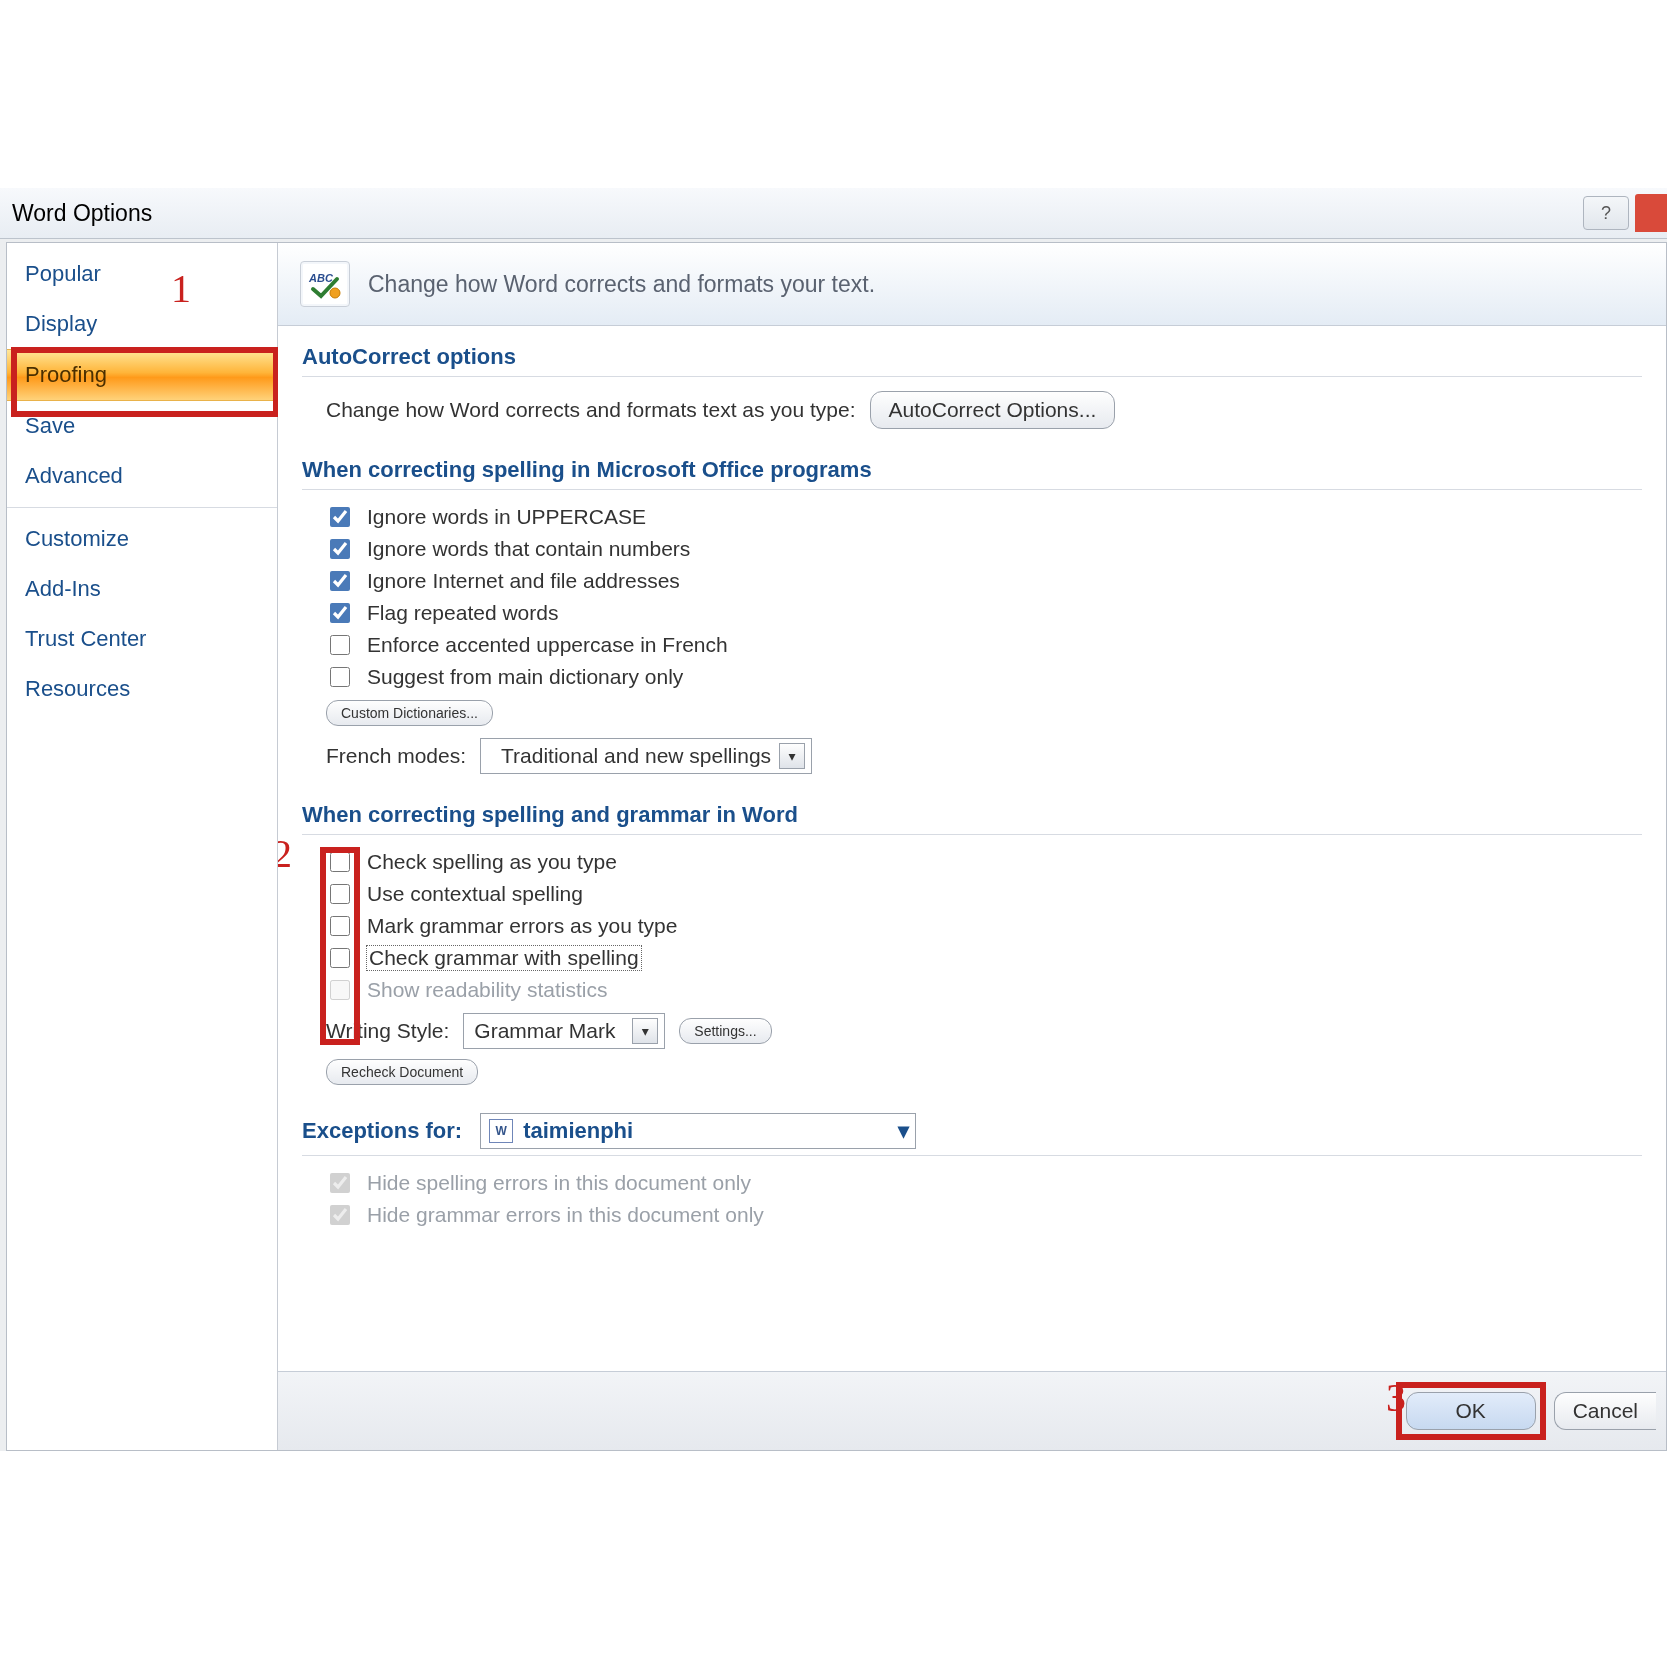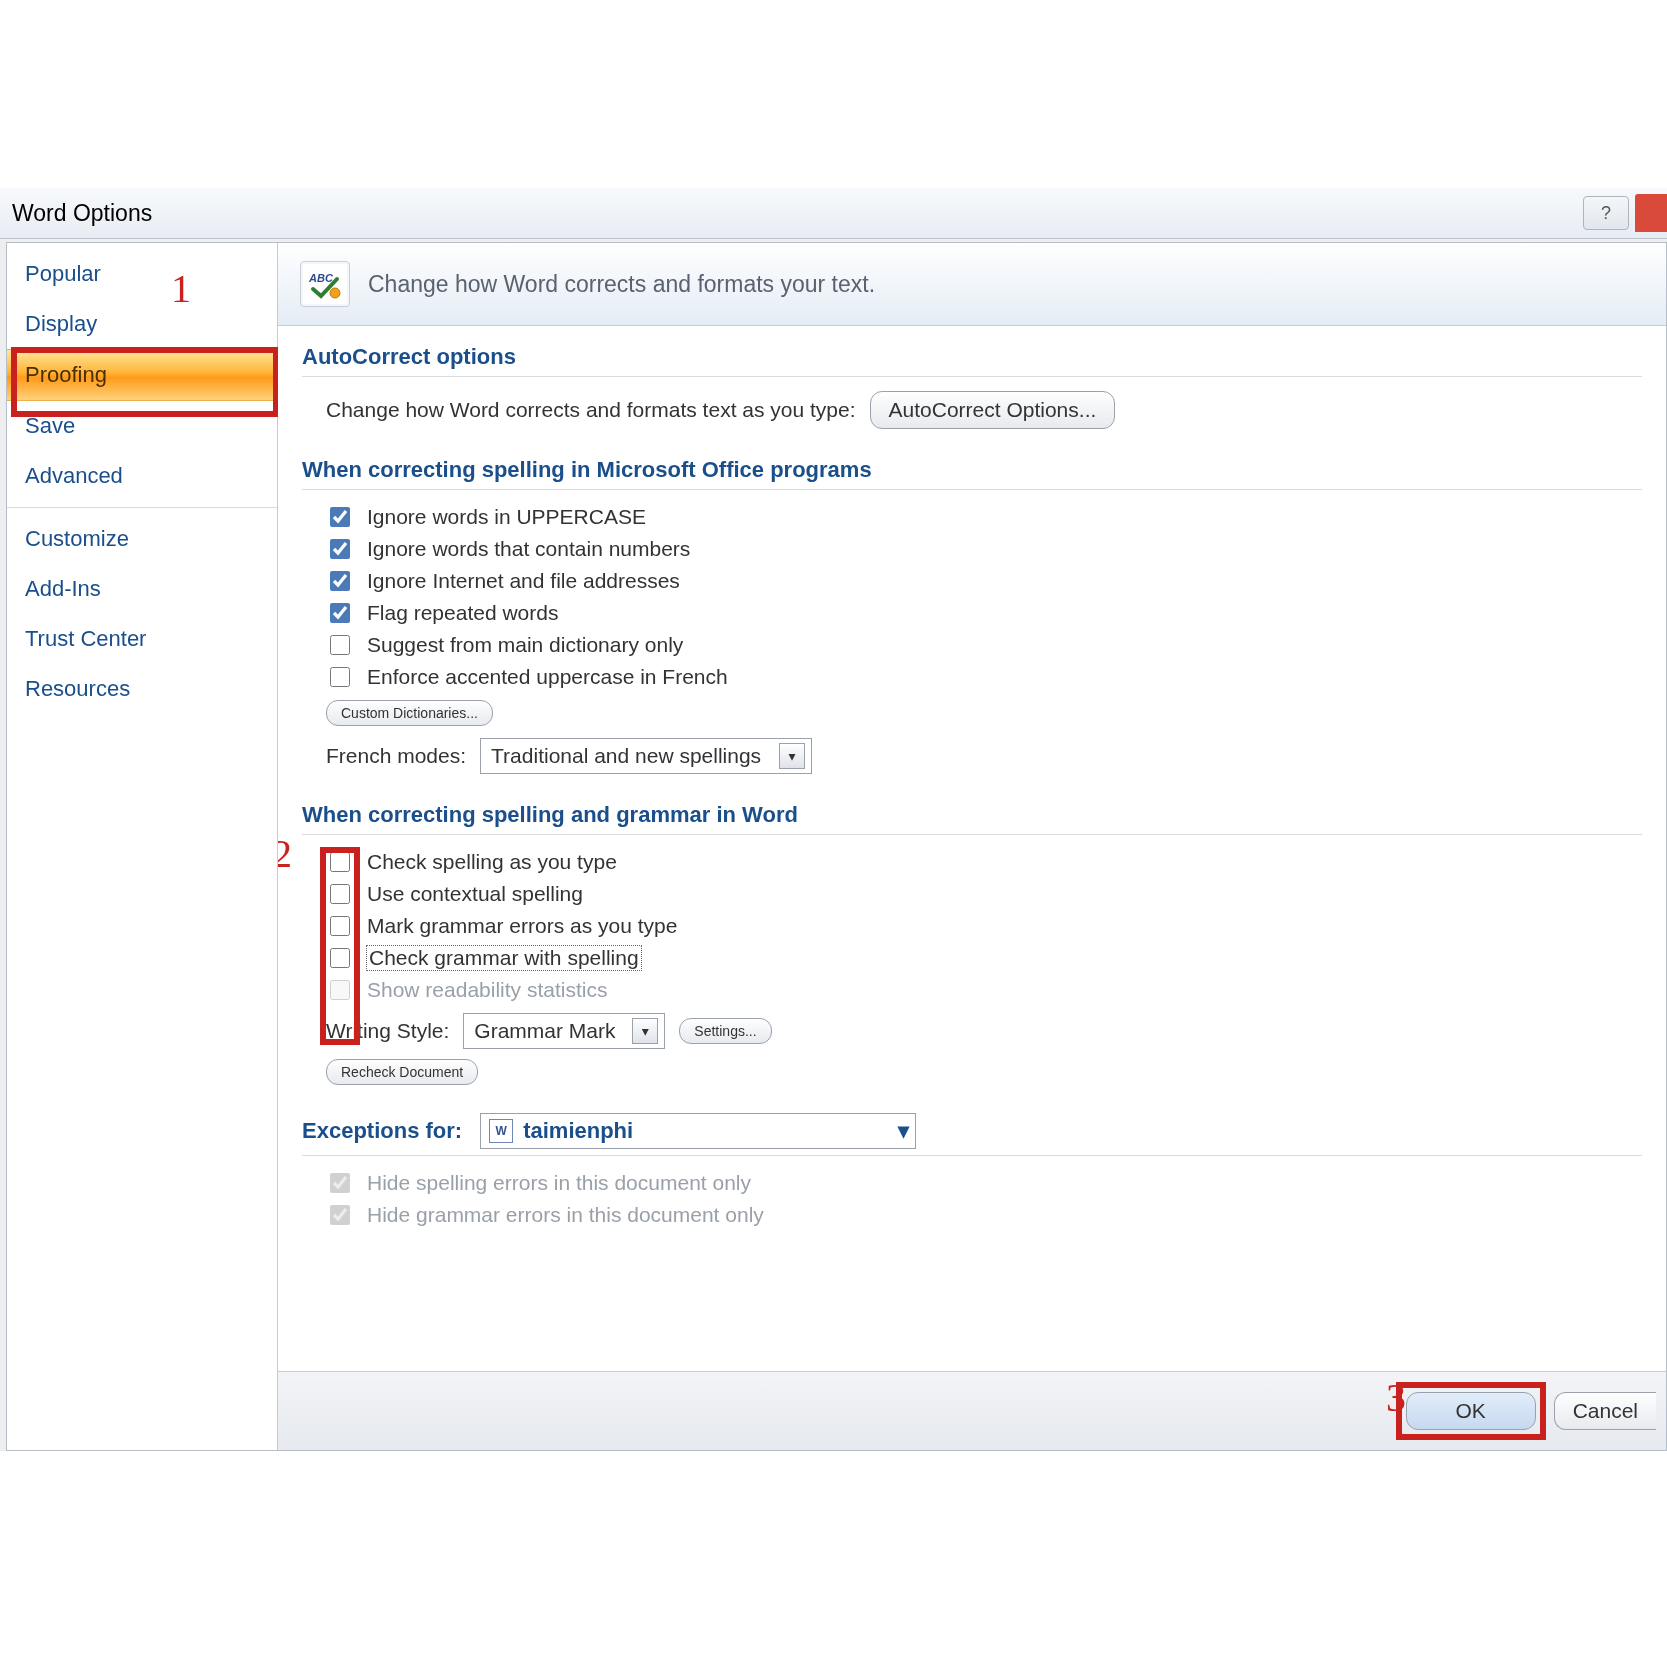--- a/index.html
+++ b/index.html
@@ -256,35 +256,35 @@
               <div class="row">
                   <input type="checkbox" checked="" style="">
                   <label>Ignore Internet and file addresses</label>
                 </div>
               <div class="row">
                   <input type="checkbox" checked="" style="">
                   <label>Flag repeated words</label>
                 </div>
               <div class="row">
                   <input type="checkbox" style="">
+                  <label>Enforce accented uppercase in French</label>
+                </div>
+              <div class="row">
+                  <input type="checkbox" style="">
                   <label>Suggest from main dictionary only</label>
-                </div>
-              <div class="row">
-                  <input type="checkbox" style="">
-                  <label>Enforce accented uppercase in French</label>
                 </div>
               <div class="row" style="margin-top:10px;">
                 <button class="btn small">
                     <span>Custom Dictionaries...</span>
                   </button>
               </div>
               <div class="row" style="margin-top:12px;">
                 <span>French modes:</span>
                 <div class="select-wrap">
-                  <span style="min-width:280px;">Traditional and new spellings</span>
+                  <span style="min-width:280px;text-align:right;">Traditional and new spellings</span>
                   <div class="caret-btn">▾</div>
                 </div>
               </div>
             </div>
           </div>
 
           <div class="section" style="position:relative;">
             <div class="section-title">When correcting spelling and grammar in Word</div>
             <div class="indent" style="position:relative;">
               <div class="row">

